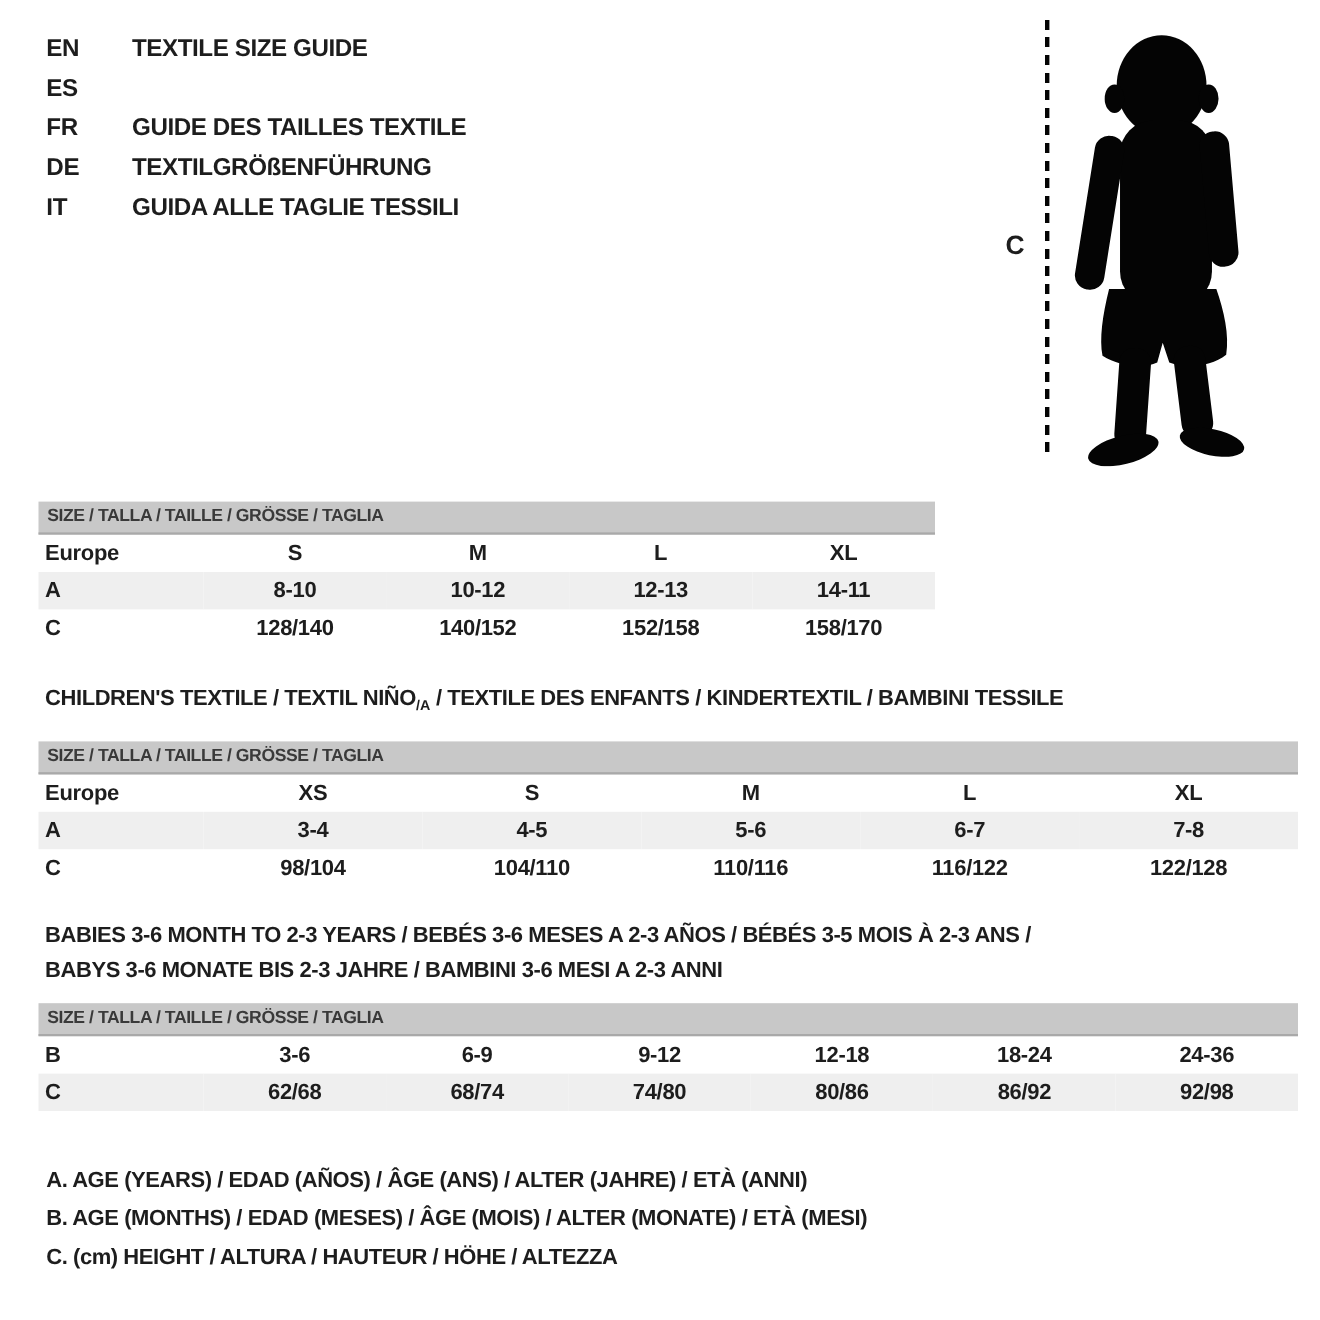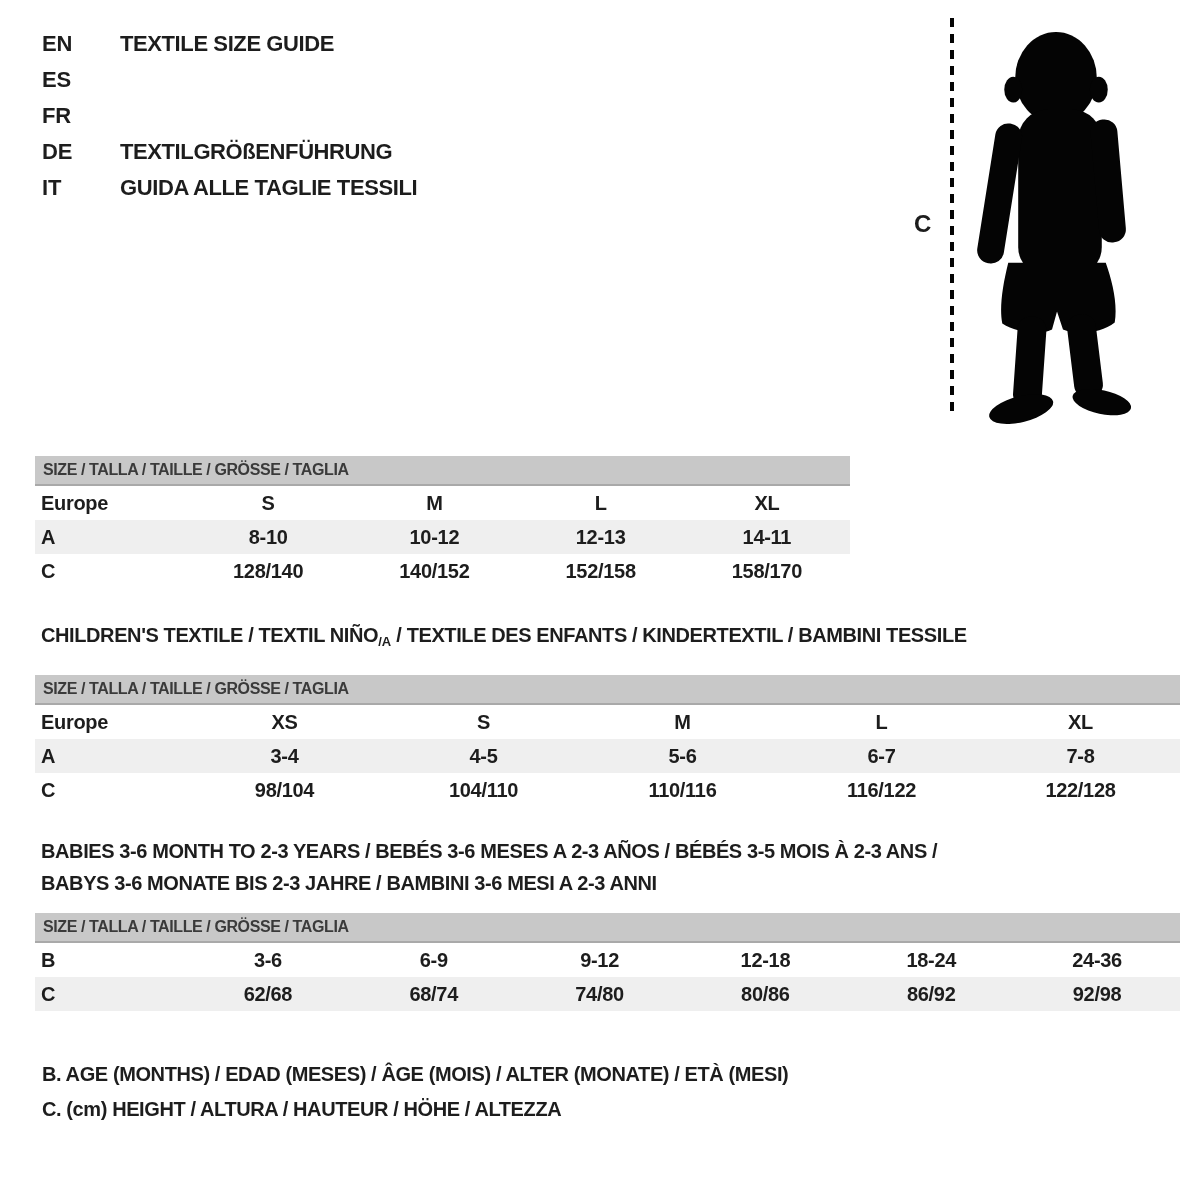--- a/index.html
+++ b/index.html
@@ -80,20 +80,21 @@
 <header class="lang-header" id="langList">
     <div class="lang-row">
       <span class="lang-code">EN</span>
       <span class="lang-title">TEXTILE SIZE GUIDE</span>
     </div>
     <div class="lang-row">
       <span class="lang-code">ES</span>
     </div>
     <div class="lang-row">
       <span class="lang-code">FR</span>
+      <span class="lang-title">GUIDE DES TAILLES TEXTILE</span>
     </div>
     <div class="lang-row">
       <span class="lang-code">DE</span>
       <span class="lang-title">TEXTILGRÖßENFÜHRUNG</span>
     </div>
     <div class="lang-row">
       <span class="lang-code">IT</span>
       <span class="lang-title">GUIDA ALLE TAGLIE TESSILI</span>
     </div>
   </header>
@@ -212,15 +213,16 @@
           <td>74/80</td>
           <td>80/86</td>
           <td>86/92</td>
           <td>92/98</td>
         </tr>
       </tbody>
     </table>
 </section>
 
 <footer class="legend" id="legendList">
+    <div class="legend-row">A. AGE (YEARS) / EDAD (AÑOS) / ÂGE (ANS) / ALTER (JAHRE) / ETÀ (ANNI)</div>
     <div class="legend-row">B. AGE (MONTHS) / EDAD (MESES) / ÂGE (MOIS) / ALTER (MONATE) / ETÀ (MESI)</div>
     <div class="legend-row">C. (cm) HEIGHT / ALTURA / HAUTEUR / HÖHE / ALTEZZA</div>
   </footer>
 
 </body></html>

